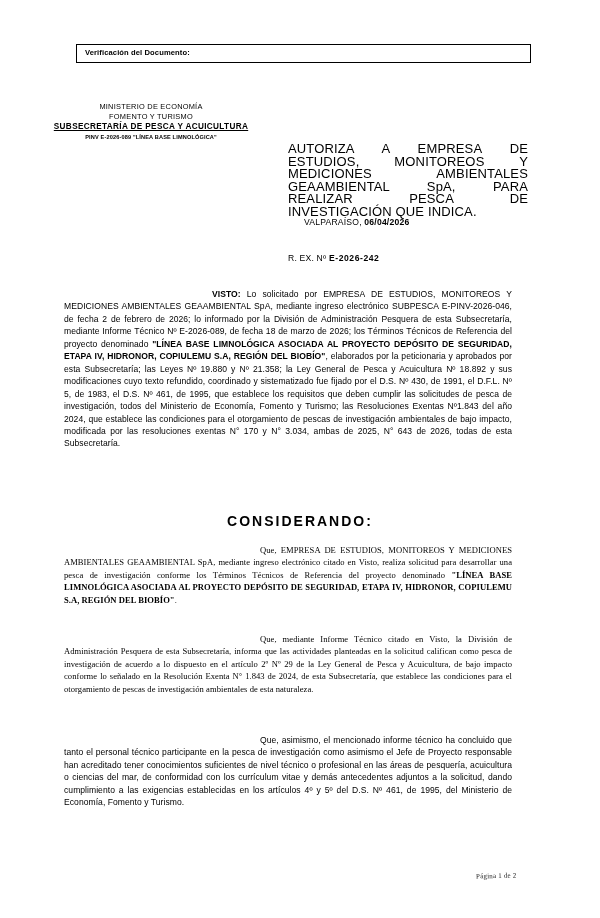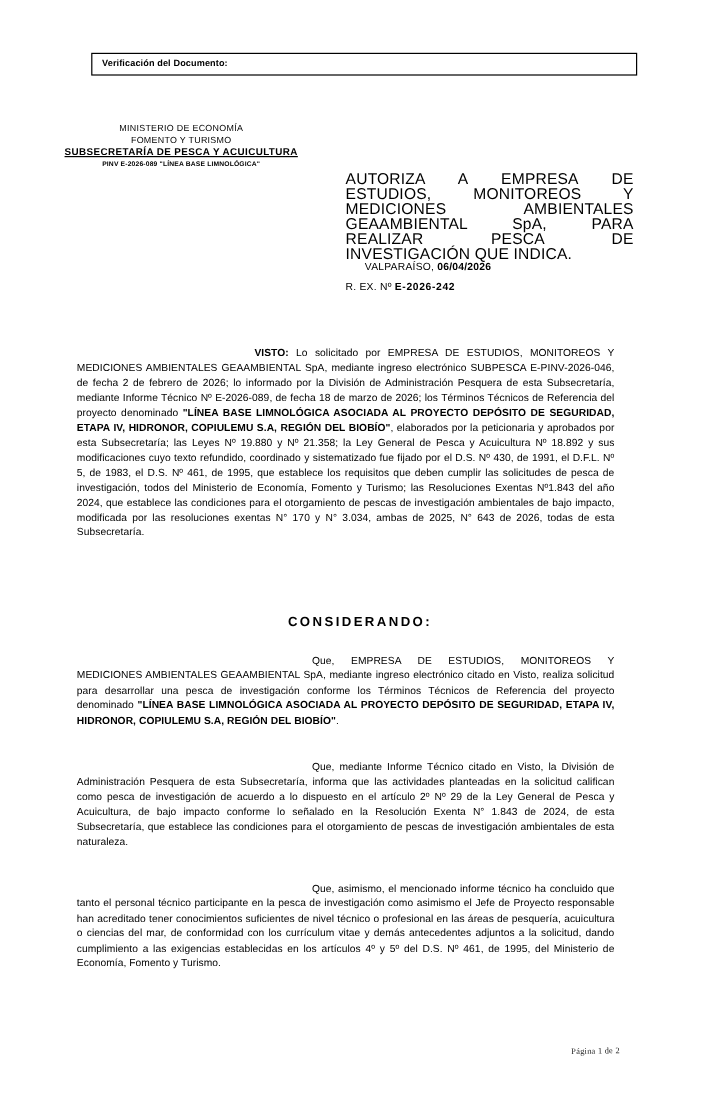--- a/index.html
+++ b/index.html
@@ -111,21 +111,21 @@
     font-size: 8.6px;
     line-height: 12px;
     letter-spacing: 0.2px;
     margin-left: 16px;
   }
   .place-date b { font-weight: bold; }
 
   .resol-num {
     position: absolute;
     left: 288px;
-    top: 233px;
+    top: 252px;
     font-size: 8.6px;
     line-height: 12px;
     letter-spacing: 0.2px;
   }
   .resol-num b { font-weight: bold; letter-spacing: 0.55px; }
 
   
   .body-block {
     position: absolute;
     left: 64px;
@@ -140,26 +140,26 @@
   .lead-space { display: inline-block; width: 148px; }
   .lead-space-sm { display: inline-block; width: 196px; }
 
   #visto-block { top: 288px; }
   #considerando-heading {
     position: absolute;
     left: 76px;
     width: 448px;
     top: 513px;
     text-align: center;
-    font-size: 11px;
+    font-size: 14px;
     font-weight: bold;
     letter-spacing: 2.0px;
   }
-  #cons-1 { top: 544px; }
-  #cons-2 { top: 633px; }
+  #cons-1 { top: 544px; font-family: Liberation Serif, serif; }
+  #cons-2 { top: 633px; font-family: Liberation Serif, serif; }
   #cons-3 { top: 734px; }
 
   
   .footer-page {
     position: absolute;
     left: 476px;
     top: 872px;
     font-size: 7px;
     font-family: "Liberation Serif", serif;
     transform: rotate(-1.2deg);

